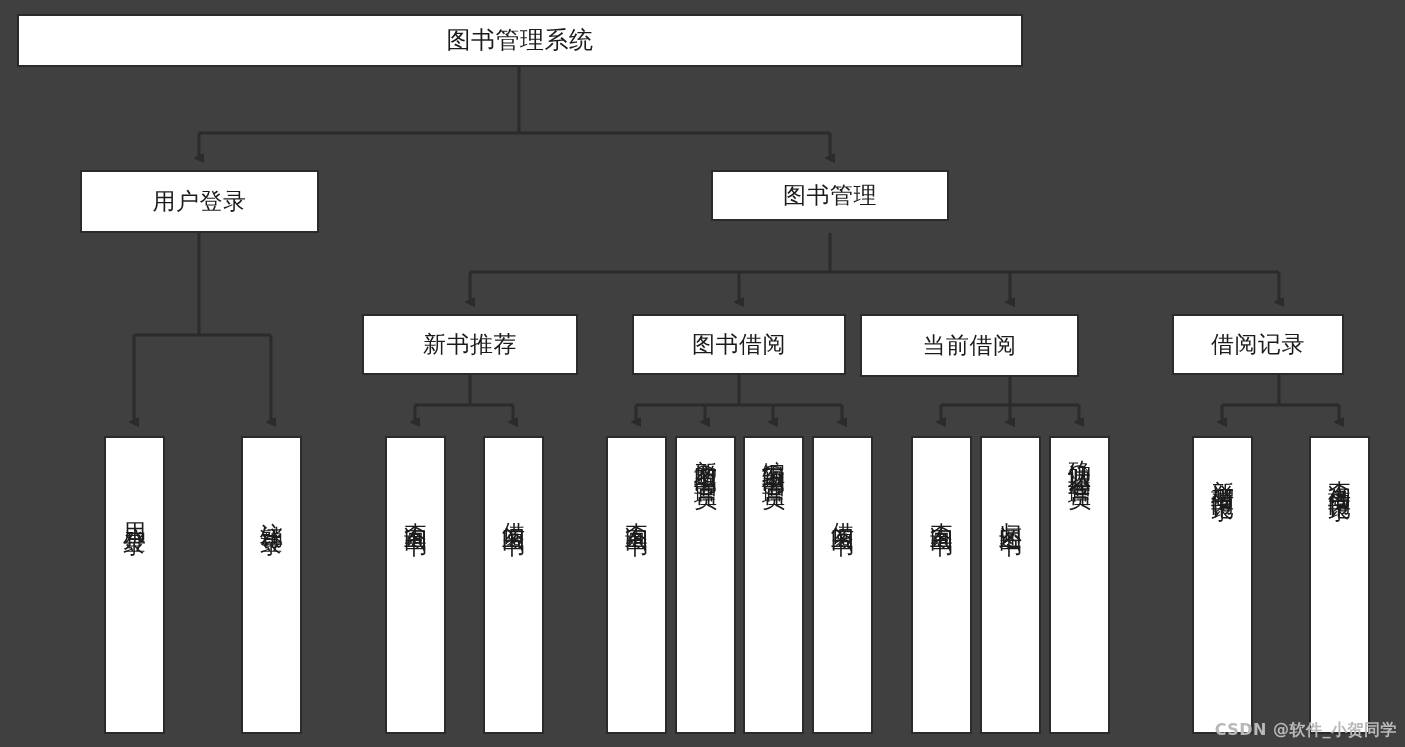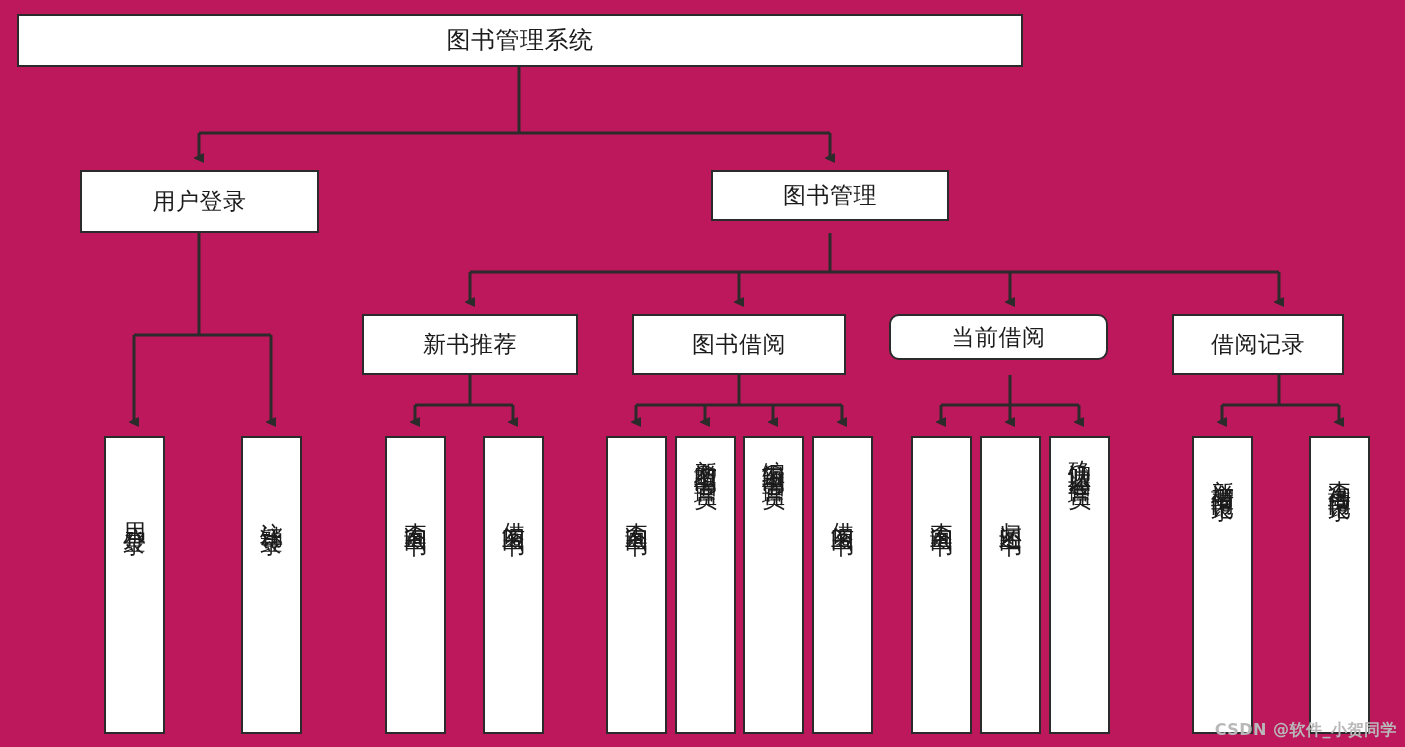--- a/index.html
+++ b/index.html
@@ -7,21 +7,21 @@
     padding: 0;
     background: #ffffff;
   }
   body {
     font-family: "DejaVu Sans", "Liberation Sans", sans-serif;
   }
   #canvas {
     position: relative;
     width: 1405px;
     height: 747px;
-    background: #be185d;
+    background: #404040;
     overflow: hidden;
   }
   svg.edges {
     position: absolute;
     left: 0;
     top: 0;
     width: 1405px;
     height: 747px;
     pointer-events: none;
   }
@@ -134,21 +134,21 @@
   <div class="node" style="left:711px; top:170px; width:238px; height:51px;">
     <span class="label">图书管理</span>
   </div>
 
   <div class="node" style="left:632px; top:314px; width:214px; height:61px;">
     <span class="label">图书借阅</span>
   </div>
   <div class="node" style="left:362px; top:314px; width:216px; height:61px;">
     <span class="label">新书推荐</span>
   </div>
-  <div class="node" style="left:889px; top:314px; width:219px; height:46px;border-radius:10px;">
+  <div class="node" style="left:860px; top:314px; width:219px; height:63px;">
     <span class="label">当前借阅</span>
   </div>
   <div class="node" style="left:1172px; top:314px; width:172px; height:61px;">
     <span class="label">借阅记录</span>
   </div>
 
   <div class="node leaf" style="left:104px; top:436px; width:61px; height:298px;">
     <span class="label" style="margin-top:66px;">用户登录</span>
   </div>
   <div class="node leaf" style="left:241px; top:436px; width:61px; height:298px;">

